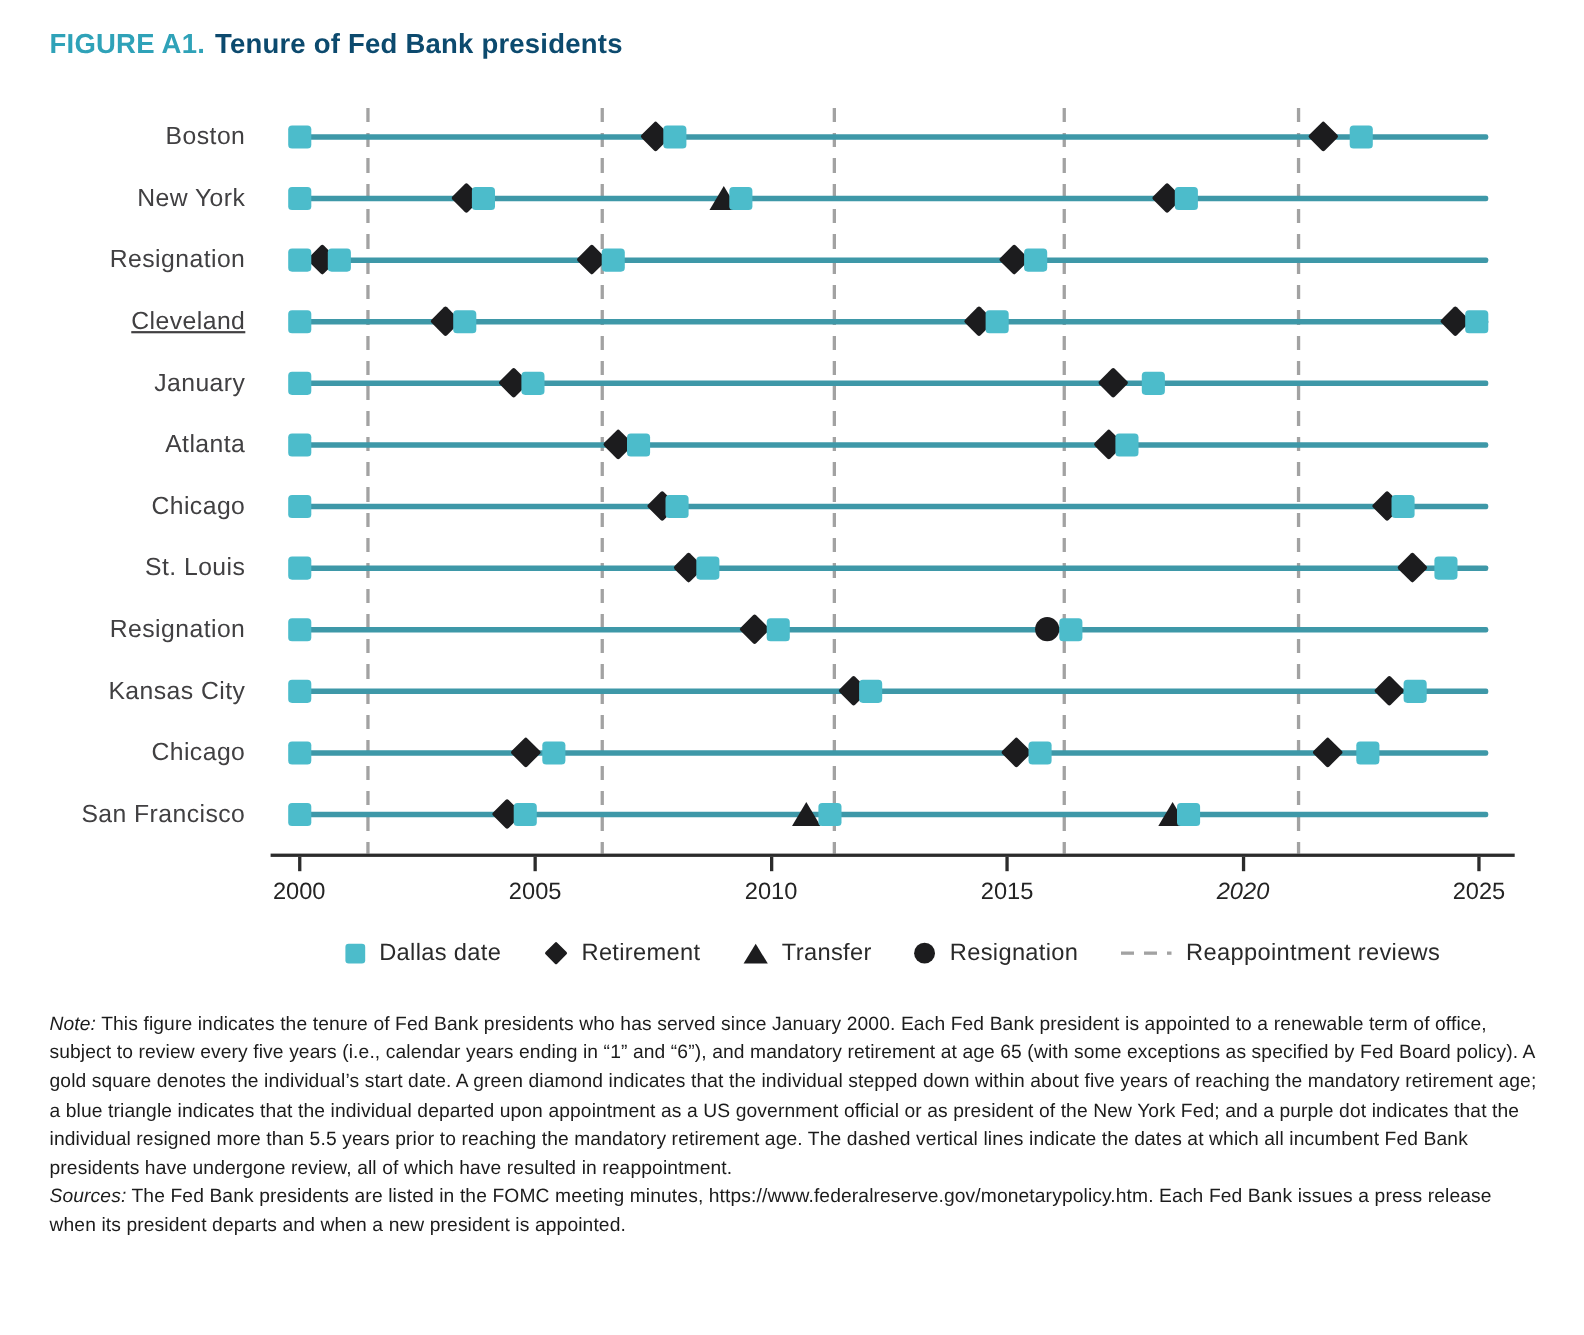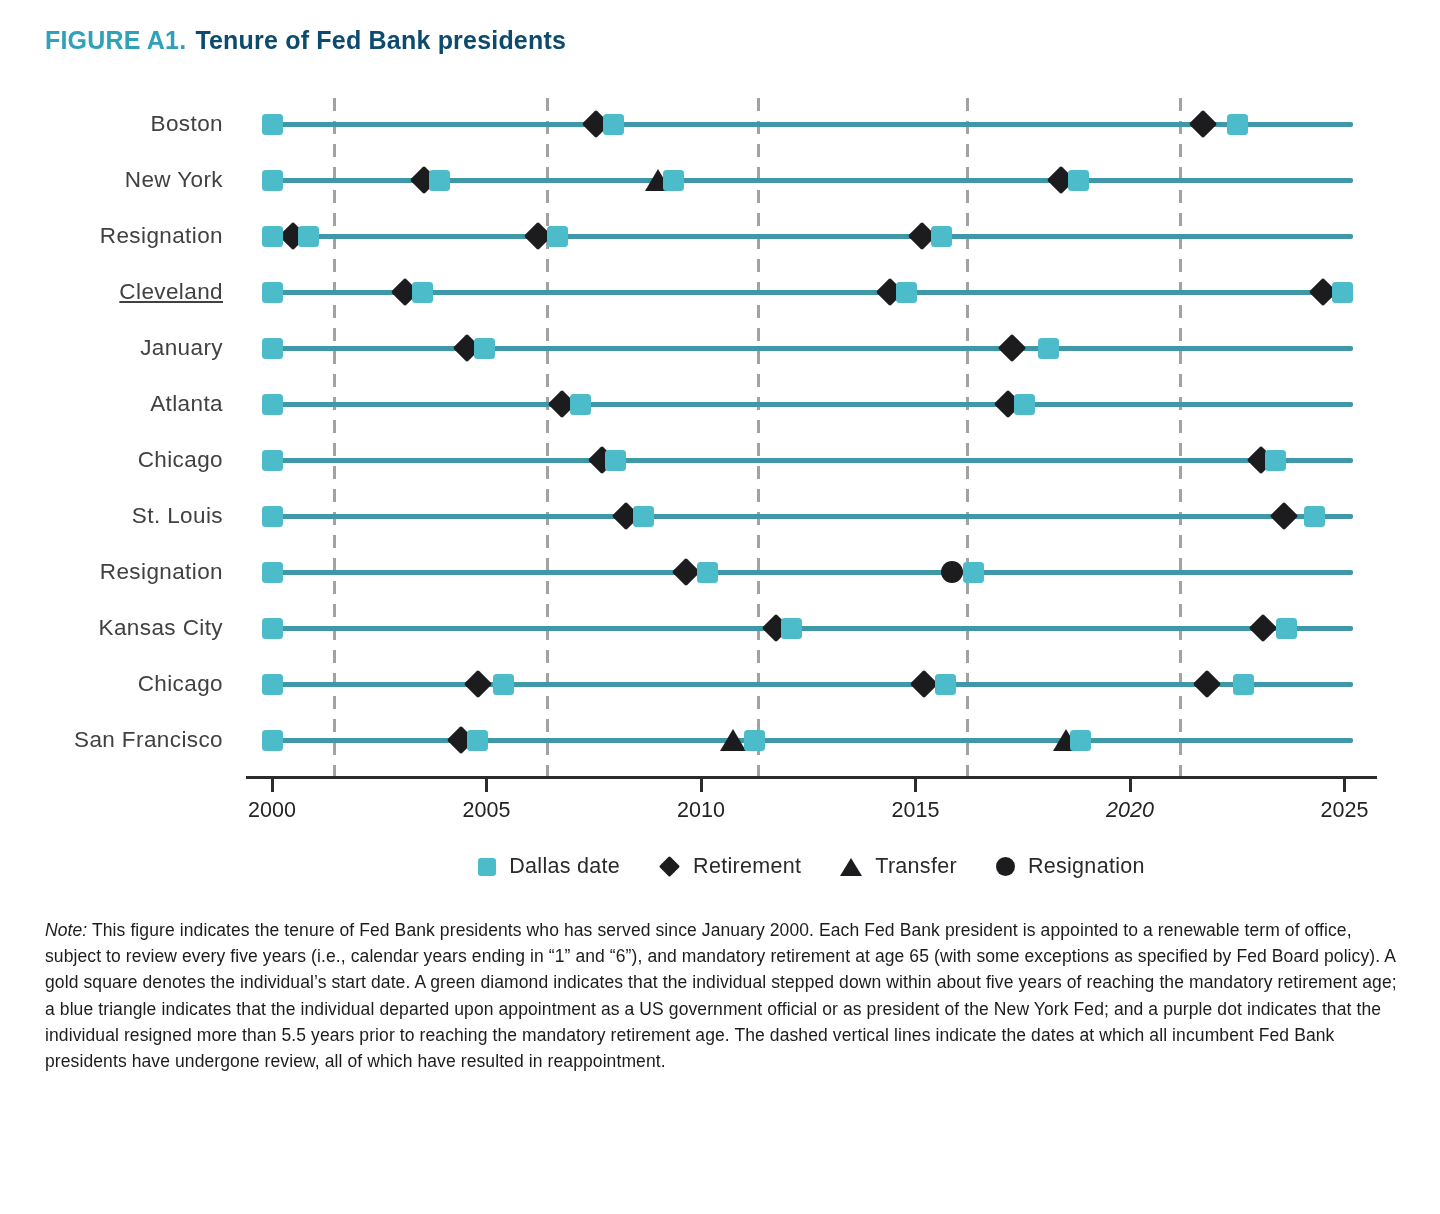--- a/index.html
+++ b/index.html
@@ -178,17 +178,22 @@
       <span>Retirement</span>
     </div>
     <div class="lg-item">
       <span class="lg-triangle"></span>
       <span>Transfer</span>
     </div>
     <div class="lg-item">
       <span class="lg-circle"></span>
       <span>Resignation</span>
     </div>
+    <div class="lg-item">
+      <span class="lg-dashes"></span>
+      <span>Reappointment reviews</span>
+    </div>
   </div>
 
 <div class="note-block">
   <p class="note-para"><em>Note:</em> <span>This figure indicates the tenure of Fed Bank presidents who has served since January 2000. Each Fed Bank president is appointed to a renewable term of office, subject to review every five years (i.e., calendar years ending in “1” and “6”), and mandatory retirement at age 65 (with some exceptions as specified by Fed Board policy). A gold square denotes the individual’s start date. A green diamond indicates that the individual stepped down within about five years of reaching the mandatory retirement age; a blue triangle indicates that the individual departed upon appointment as a US government official or as president of the New York Fed; and a purple dot indicates that the individual resigned more than 5.5 years prior to reaching the mandatory retirement age. The dashed vertical lines indicate the dates at which all incumbent Fed Bank presidents have undergone review, all of which have resulted in reappointment.</span></p>
+  <p class="note-para"><em>Sources:</em> <span>The Fed Bank presidents are listed in the FOMC meeting minutes, https://www.federalreserve.gov/monetarypolicy.htm. Each Fed Bank issues a press release when its president departs and when a new president is appointed.</span></p>
 </div>
 
 </body></html>

